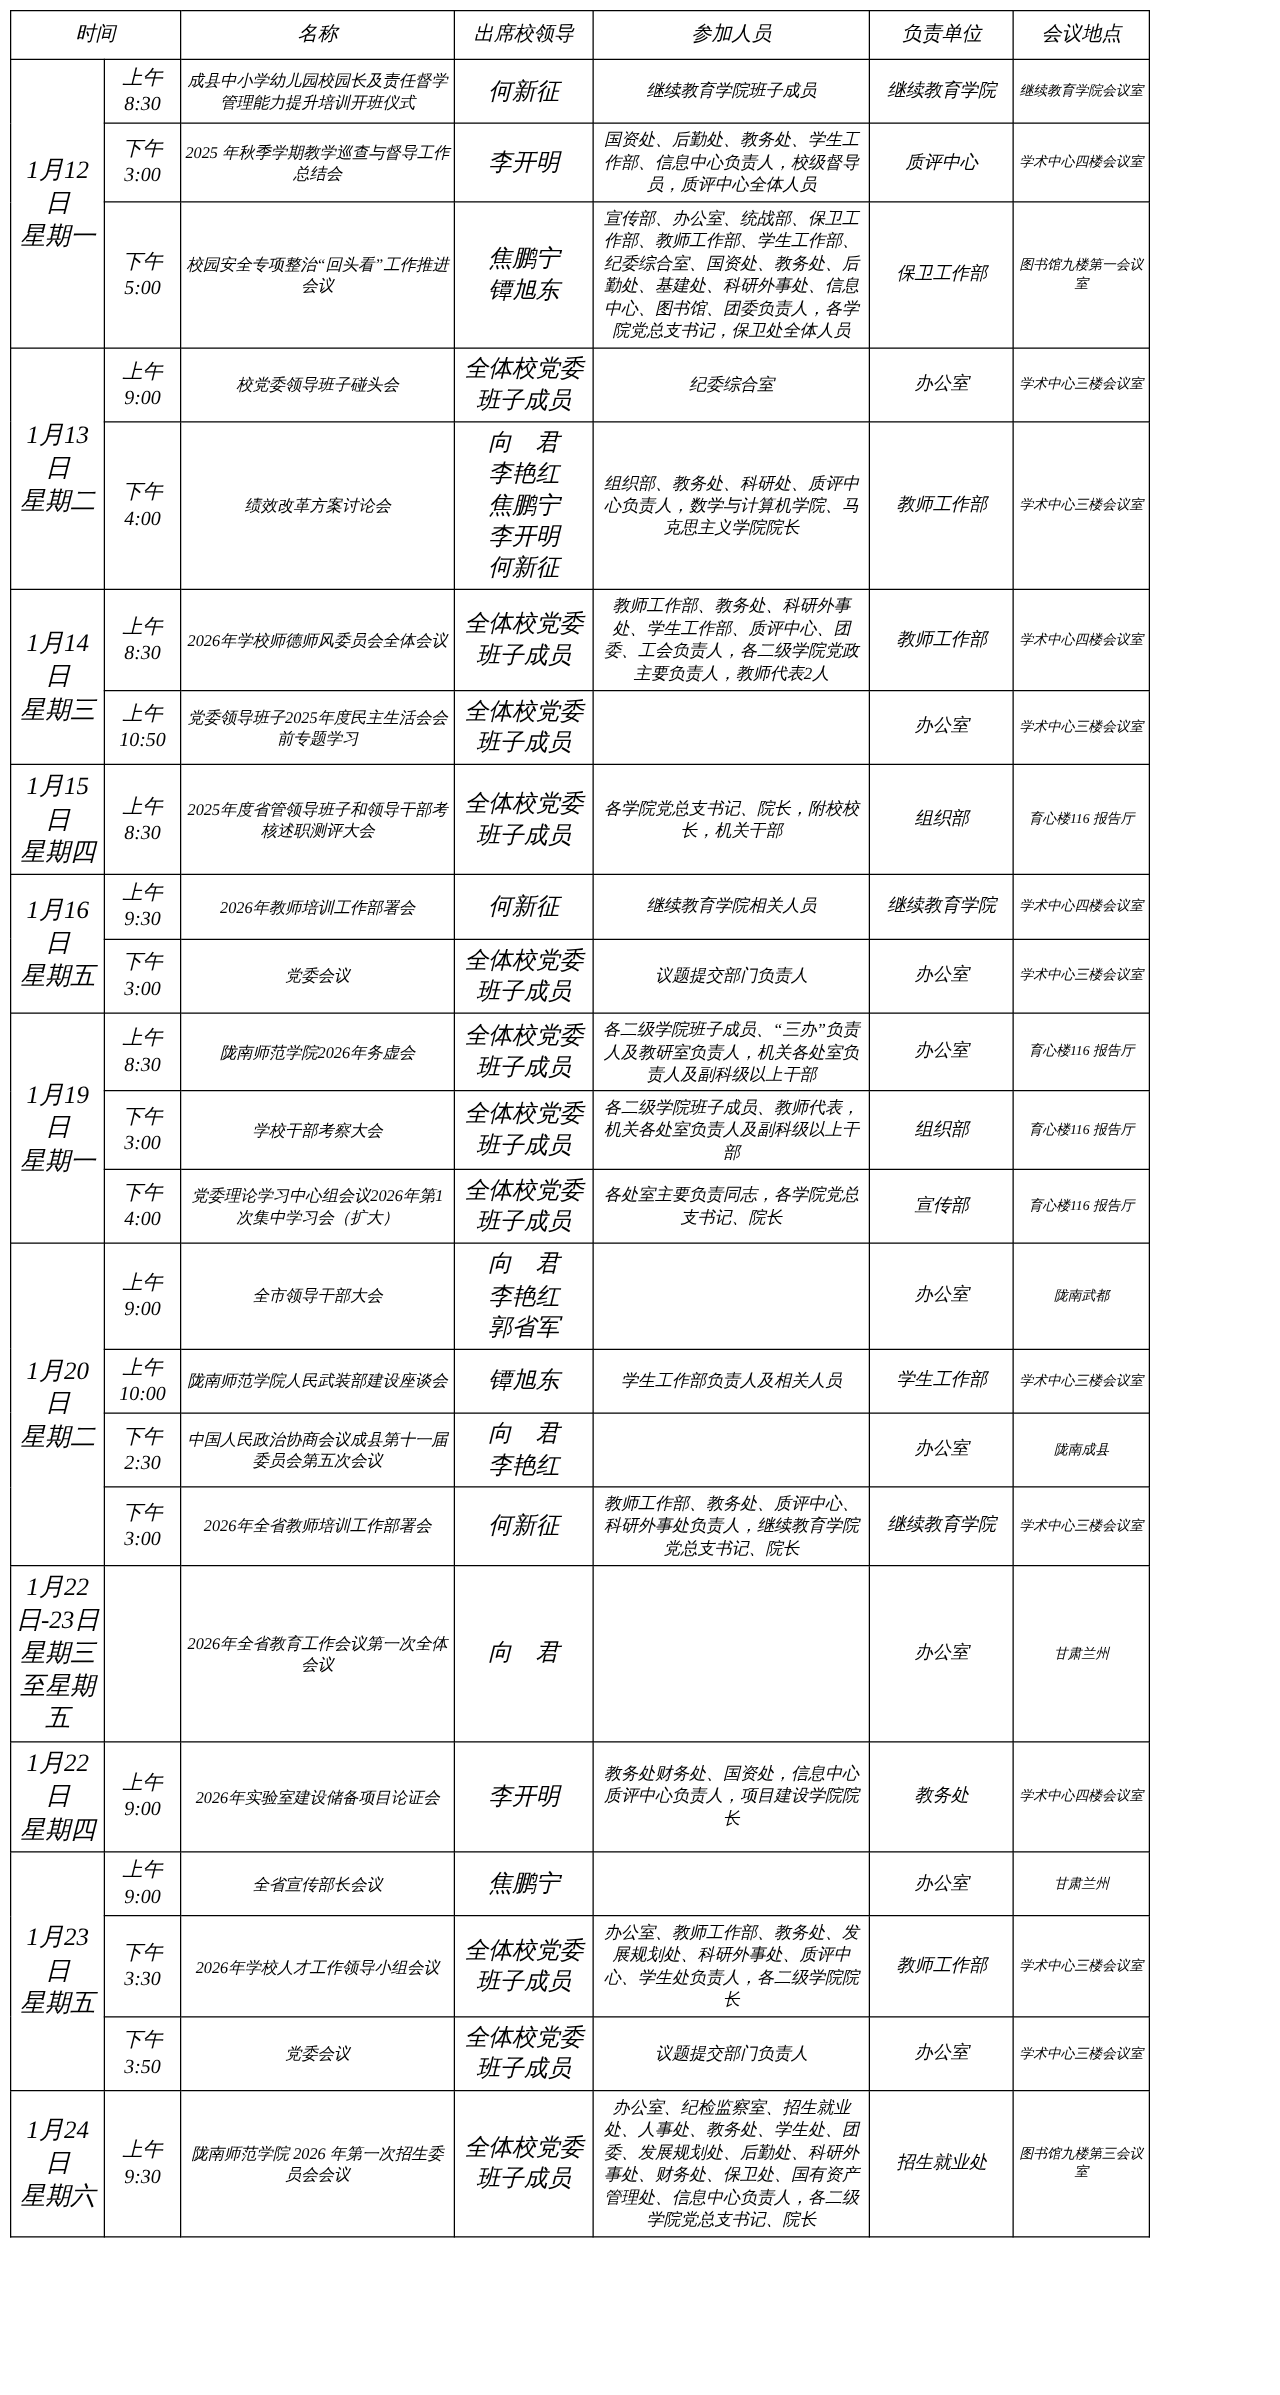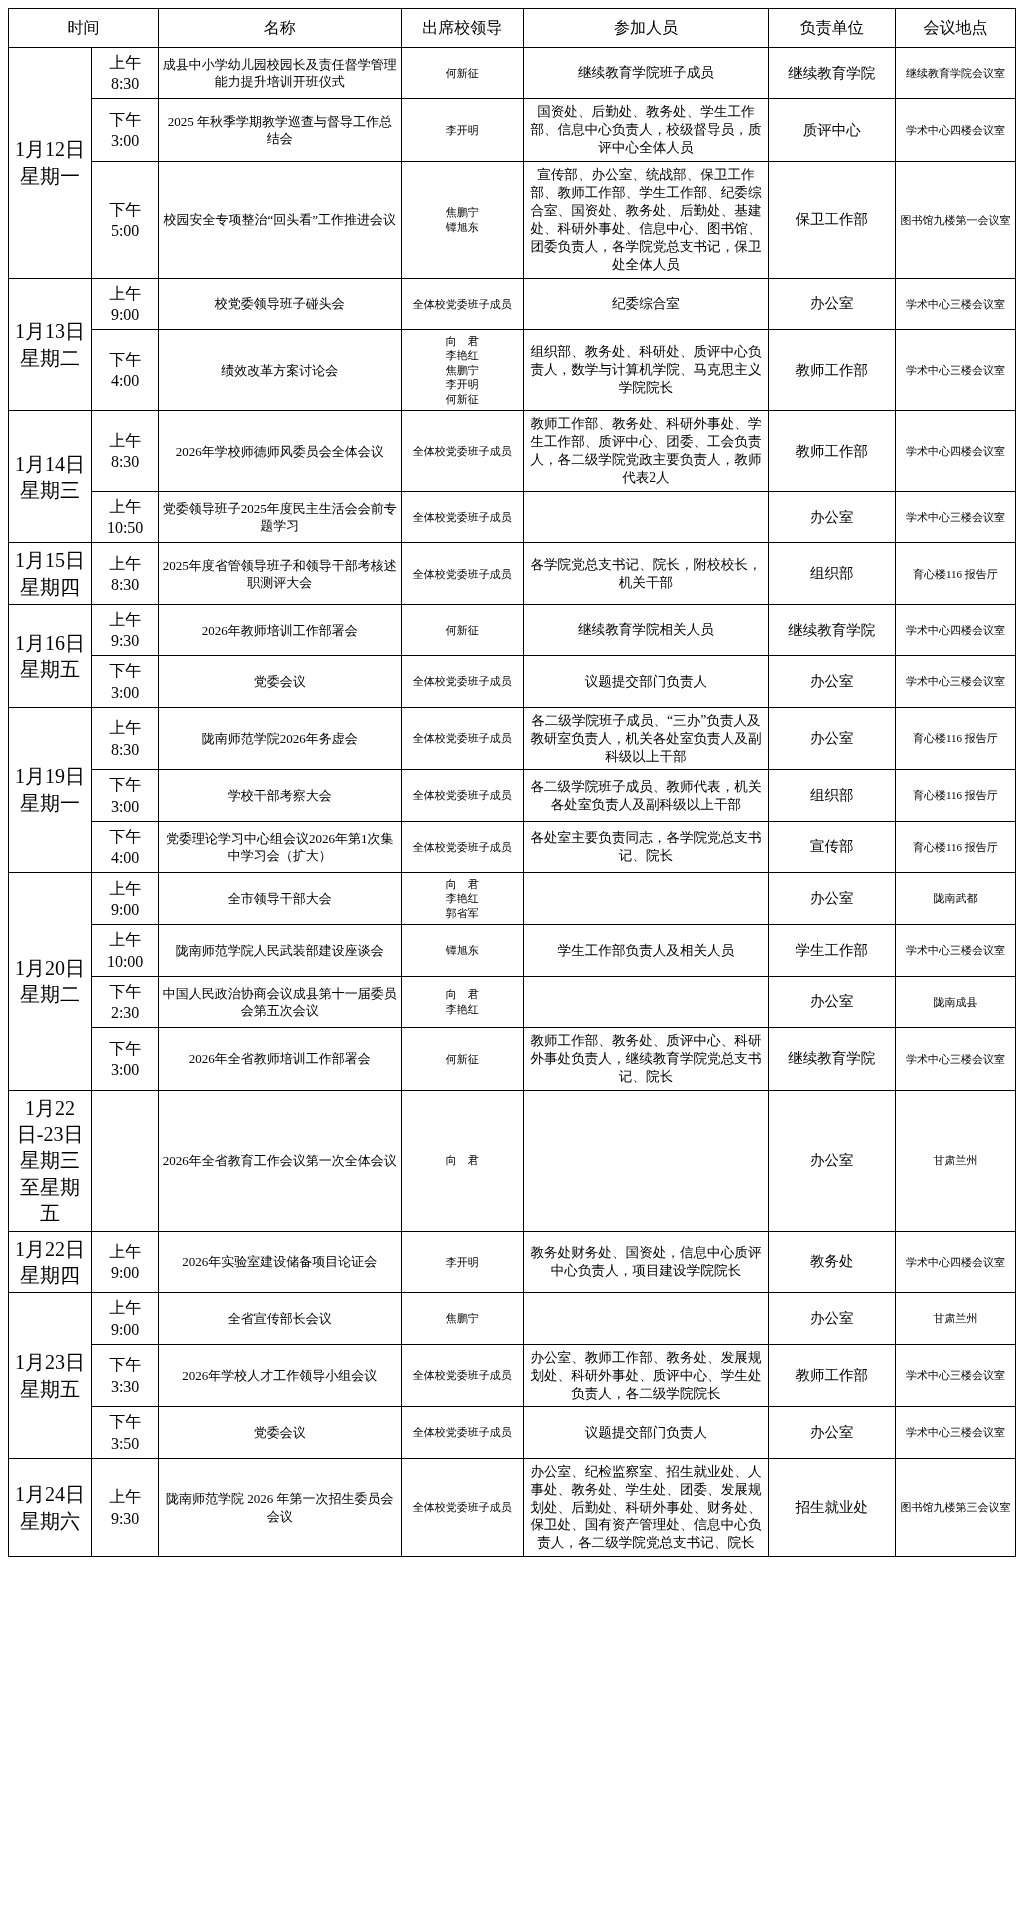--- a/index.html
+++ b/index.html
@@ -12,22 +12,23 @@
     font-family: "Liberation Serif", "DejaVu Serif", serif;
     color: #000000;
   }
   #schedule-wrap {
     width: 1024px;
     box-sizing: border-box;
     padding: 8px 8px 10px 8px;
   }
   table.schedule {
     border-collapse: collapse;
-    width: 1008px;
+    width: 912px;
     table-layout: fixed;
+    font-style: italic;
   }
   table.schedule th,
   table.schedule td {
     border: 1px solid #000000;
     text-align: center;
     vertical-align: middle;
     padding: 4px 3px;
     line-height: 1.32;
     word-break: break-all;
   }
@@ -42,21 +43,21 @@
   }
   td.c-time {
     font-size: 16px;
     width: 58px;
   }
   td.c-name {
     font-size: 13px;
     width: 210px;
   }
   td.c-leader {
-    font-size: 11px;
+    font-size: 19px;
     width: 106px;
   }
   td.c-people {
     font-size: 13.6px;
     width: 212px;
     text-align: center;
   }
   td.c-unit {
     font-size: 14.5px;
     width: 110px;

